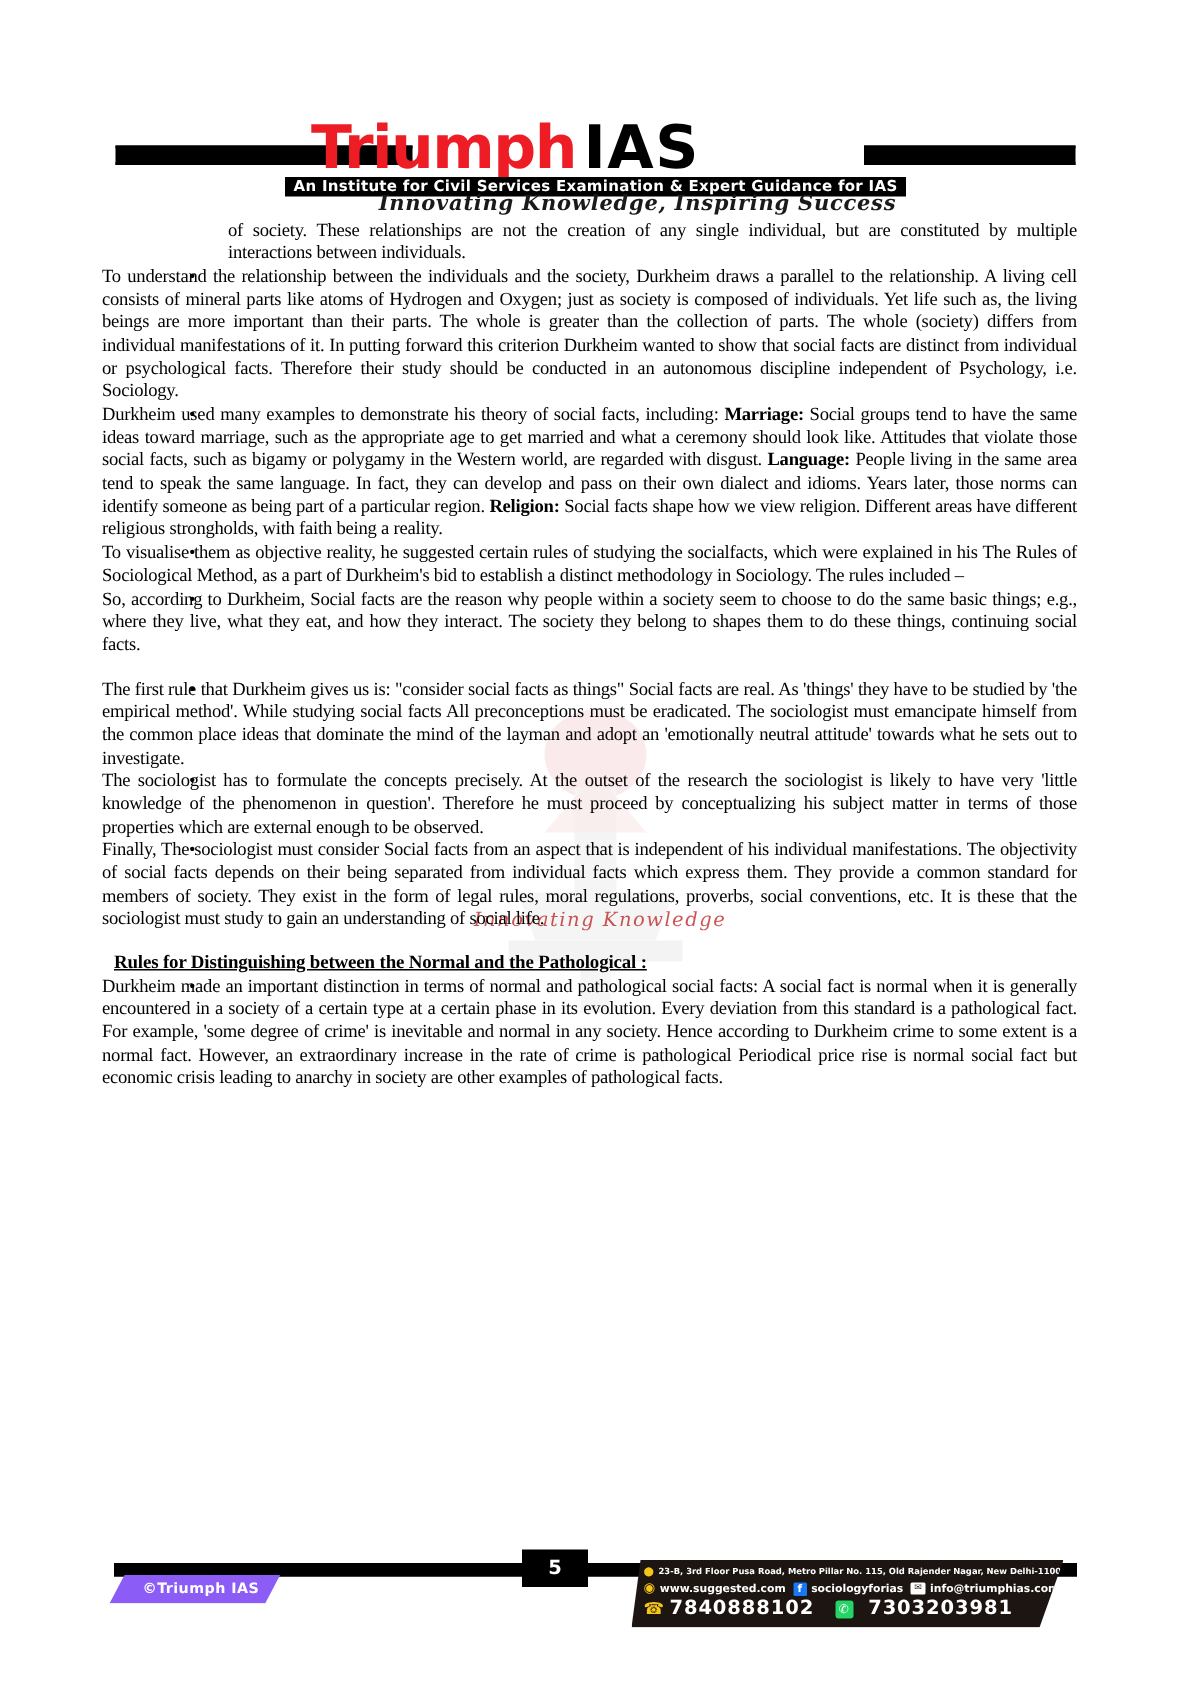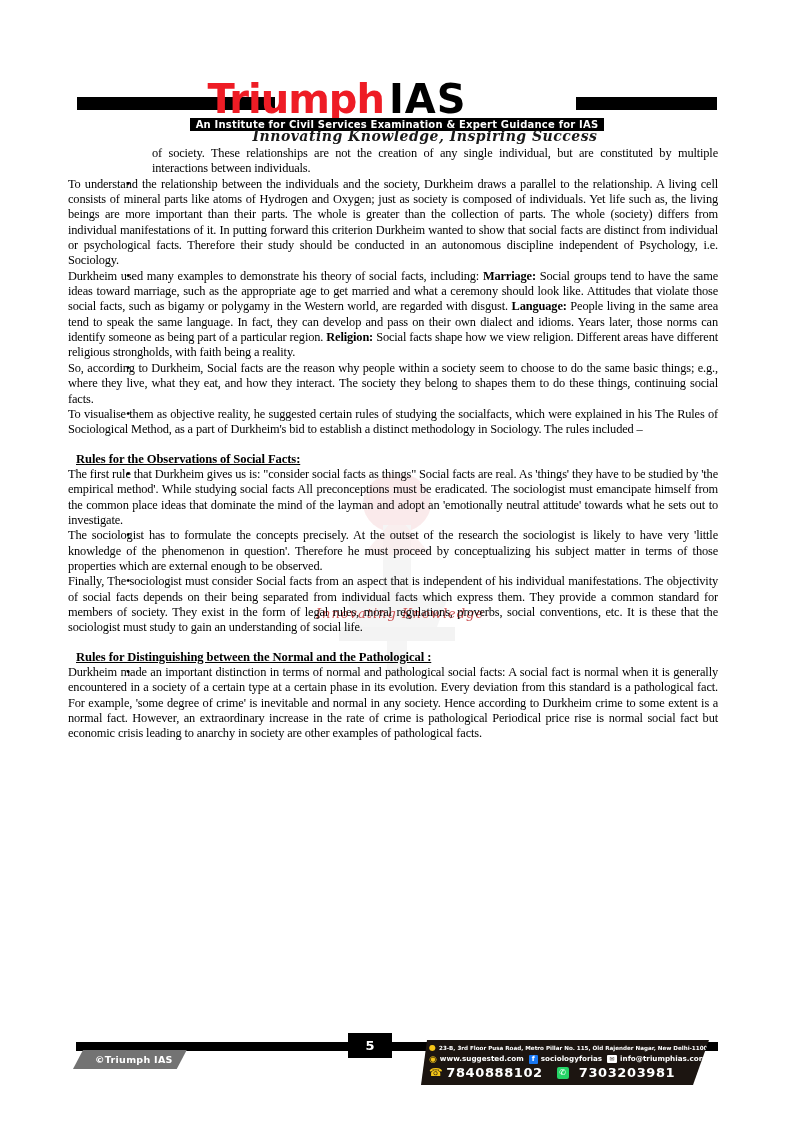--- a/index.html
+++ b/index.html
@@ -200,21 +200,21 @@
     font-weight: bold;
     font-size: 13px;
     line-height: 25px;
     text-align: center;
   }
   .ftr-tag {
     position: absolute;
     left: 73px;
     top: 36px;
     height: 19px;
-    background: #737373;
+    background: #8b5cf6;
     color: #fff;
     font-family: "DejaVu Sans", sans-serif;
     font-weight: bold;
     font-size: 9.5px;
     line-height: 19px;
     padding: 0 14px 0 22px;
     letter-spacing: 0.3px;
     -webkit-clip-path: polygon(10px 0, 100% 0, calc(100% - 10px) 100%, 0 100%);
     clip-path: polygon(10px 0, 100% 0, calc(100% - 10px) 100%, 0 100%);
     white-space: nowrap;
@@ -303,32 +303,29 @@
 
     <p class="para">
       <span class="bullet"></span><span>To understand the relationship between the individuals and the society, Durkheim draws a parallel to the relationship. A living cell consists of mineral parts like atoms of Hydrogen and Oxygen; just as society is composed of individuals. Yet life such as, the living beings are more important than their parts. The whole is greater than the collection of parts. The whole (society) differs from individual manifestations of it. In putting forward this criterion Durkheim wanted to show that social facts are distinct from individual or psychological facts. Therefore their study should be conducted in an autonomous discipline independent of Psychology, i.e. Sociology.</span>
     </p>
 
     <p class="para">
       <span class="bullet"></span><span>Durkheim used many examples to demonstrate his theory of social facts, including: </span><b class="inline">Marriage:</b><span> Social groups tend to have the same ideas toward marriage, such as the appropriate age to get married and what a ceremony should look like. Attitudes that violate those social facts, such as bigamy or polygamy in the Western world, are regarded with disgust. </span><b class="inline">Language:</b><span> People living in the same area tend to speak the same language. In fact, they can develop and pass on their own dialect and idioms. Years later, those norms can identify someone as being part of a particular region. </span><b class="inline">Religion:</b><span> Social facts shape how we view religion. Different areas have different religious strongholds, with faith being a reality.</span>
     </p>
 
     <p class="para">
+      <span class="bullet"></span><span>To visualise them as objective reality, he suggested certain rules of studying the socialfacts, which were explained in his The Rules of Sociological Method, as a part of Durkheim's bid to establish a distinct methodology in Sociology. The rules included –</span>
+    </p>
+
+    <p class="para">
       <span class="bullet"></span><span>So, according to Durkheim, Social facts are the reason why people within a society seem to choose to do the same basic things; e.g., where they live, what they eat, and how they interact. The society they belong to shapes them to do these things, continuing social facts.</span>
     </p>
 
-    <p class="para">
-      <span class="bullet"></span><span>To visualise them as objective reality, he suggested certain rules of studying the socialfacts, which were explained in his The Rules of Sociological Method, as a part of Durkheim's bid to establish a distinct methodology in Sociology. The rules included –</span>
-    </p>
-
     <div class="gap-md"></div>
 
-    <p class="heading">
-      <span>Rules for the Observations of Social Facts:</span>
-    </p>
 
     <p class="para">
       <span class="bullet"></span><span>The first rule that Durkheim gives us is: "consider social facts as things" Social facts are real. As 'things' they have to be studied by 'the empirical method'. While studying social facts All preconceptions must be eradicated. The sociologist must emancipate himself from the common place ideas that dominate the mind of the layman and adopt an 'emotionally neutral attitude' towards what he sets out to investigate.</span>
     </p>
 
     <p class="para">
       <span class="bullet"></span><span>The sociologist has to formulate the concepts precisely. At the outset of the research the sociologist is likely to have very 'little knowledge of the phenomenon in question'. Therefore he must proceed by conceptualizing his subject matter in terms of those properties which are external enough to be observed.</span>
     </p>
 
     <p class="para">

